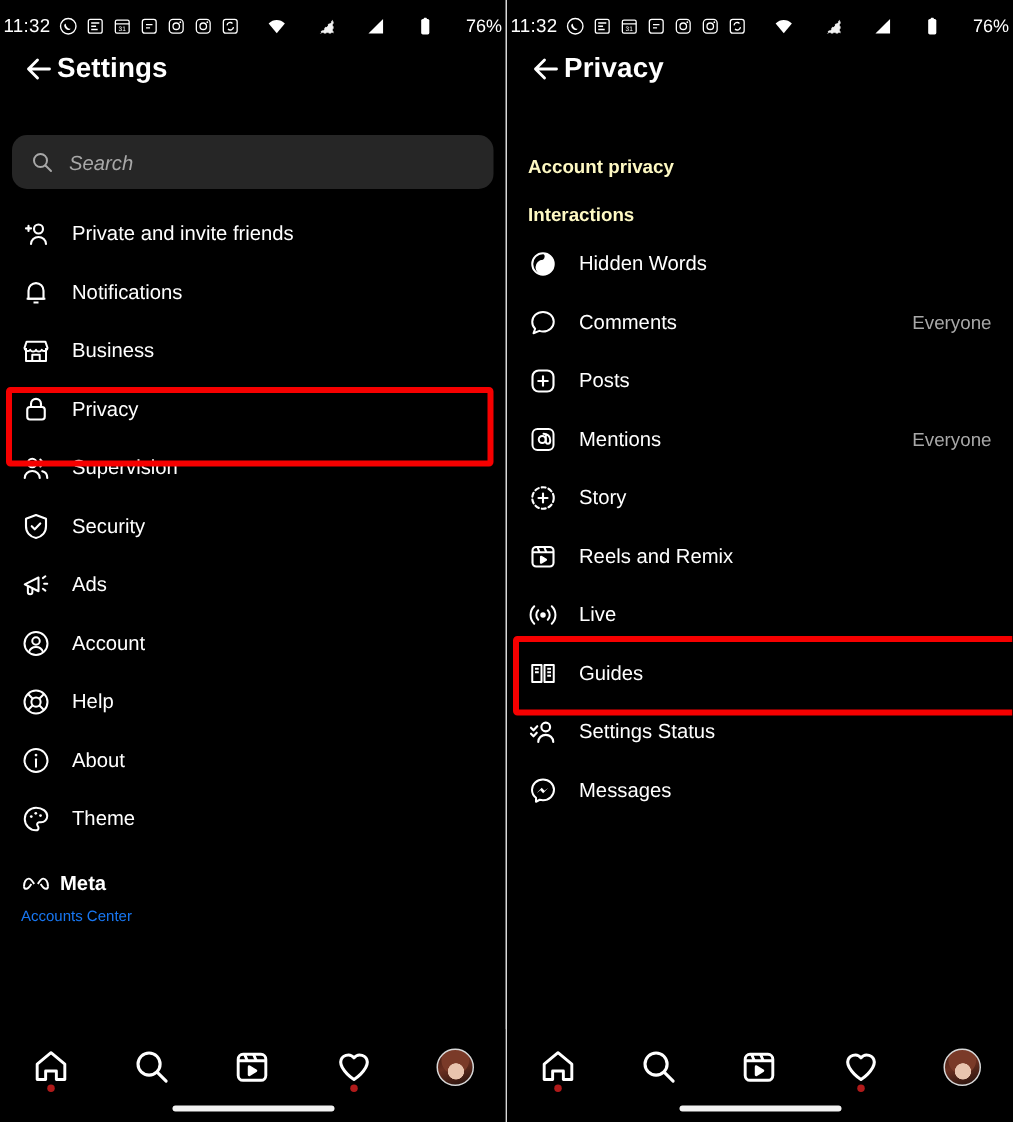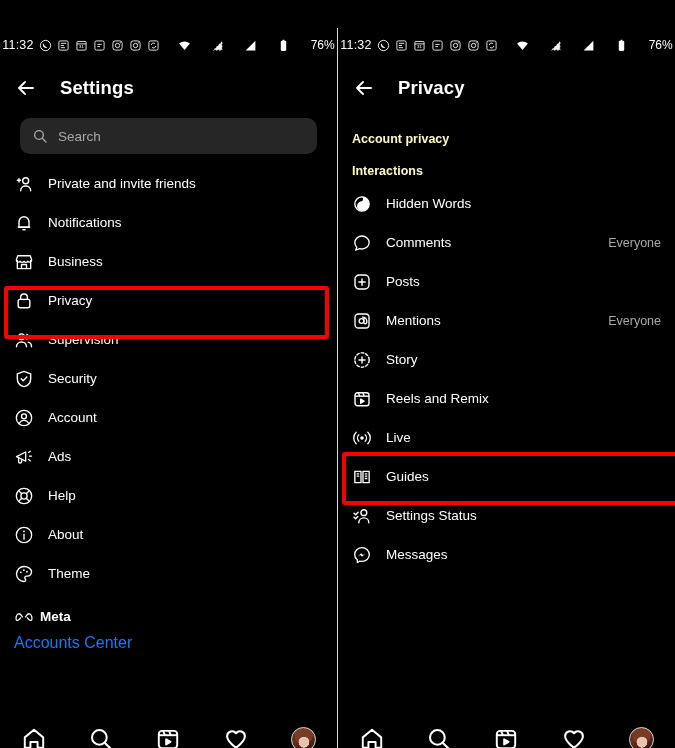--- a/index.html
+++ b/index.html
@@ -2,21 +2,21 @@
 <html><head>
 <meta charset="utf-8">
 <style>
   * { box-sizing: border-box; margin: 0; padding: 0; }
   html, body {
     width: 675px; height: 748px;
     background: #000;
     font-family: "Liberation Sans", sans-serif;
     overflow: hidden;
   }
-  .screens { display: flex; width: 675px; height: 677px; margin-top: 28px; }
+  .screens { display: flex; width: 675px; height: 677px; }
   .panel {
     position: relative;
     width: 337px; height: 748px;
     background: #000;
     overflow: hidden;
   }
   .panel.right { width: 338px; border-left: 1px solid #d8d8d8; }
 
   
   .statusbar {
@@ -28,29 +28,28 @@
   }
   .sb-time { font-size: 12.5px; font-weight: 500; letter-spacing: .2px; }
   .sb-ico { width: 13px; height: 13px; display: block; flex: 0 0 auto; }
   .sb-dot { width: 3px; height: 3px; border-radius: 50%; background: #e8e8e8; margin: 0 2px; }
   .sb-right { display: flex; align-items: center; gap: 20px; margin-left: 4px; }
   .sb-pct { font-size: 12px; font-weight: 500; margin-left: 1px; }
 
   
   .header {
     height: 52px;
-    display: flex; align-items: center;
+    display: flex; align-items: flex-start;
     padding: 0 14px;
-    gap: 22px;
   }
   .back-arrow { width: 24px; height: 24px; flex: 0 0 auto; }
   .page-title { font-size: 18.5px; font-weight: 700; color: #fff; letter-spacing: .1px; }
 
   
-  .search-wrap { padding: 4px 20px 0; }
+  .search-wrap { padding: 4px 8px 0; font-style: italic; }
   .search-bar {
     height: 36px; border-radius: 10px;
     background: #262626;
     display: flex; align-items: center; gap: 10px;
     padding: 0 12px;
   }
   .search-bar svg { width: 16px; height: 16px; flex: 0 0 auto; }
   .search-ph { color: #a8a8a8; font-size: 13.5px; }
 
   
@@ -83,21 +82,21 @@
     width: 15px; height: 15px; border-radius: 50%;
     background: #fff;
   }
 
   
   .meta-block { padding: 16px 14px 0; }
   .meta-brand { display: flex; align-items: center; gap: 6px; }
   .meta-brand svg { width: 20px; height: 13px; }
   .meta-brand .mtxt { color: #fff; font-size: 13.5px; font-weight: 700; }
   .accounts-center {
-    color: #1877f2; font-size: 16px;
+    color: #1877f2; font-size: 10px;
     margin-top: 10px;
   }
   .meta-desc {
     color: #b6b6b6; font-size: 12px; line-height: 17px;
     margin-top: 10px; max-width: 312px;
   }
 
   
   .hl {
     position: absolute;
@@ -260,34 +259,34 @@
         <span class="label">Supervision</span>
       </div>
       <div class="row">
         <svg class="ico" viewBox="0 0 24 24" fill="none" stroke="#fff" stroke-width="1.7" stroke-linejoin="round" stroke-linecap="round">
             <path d="M12 2.8l8 3v6c0 5-3.4 8.4-8 9.4-4.6-1-8-4.4-8-9.4v-6z"></path>
             <path d="M8.6 11.8l2.4 2.4 4.4-4.6"></path>
           </svg>
         <span class="label">Security</span>
       </div>
       <div class="row">
+        <svg class="ico" viewBox="0 0 24 24" fill="none" stroke="#fff" stroke-width="1.6" stroke-linejoin="round" stroke-linecap="round">
+            <path d="M3 11.5l11-5.5v11l-11-5.5z"></path>
+            <path d="M5.5 13v4.5a1.8 1.8 0 003.6 0V14.8"></path>
+            <path d="M17.5 6.5l2-1.5M18.5 11h2.5M17.5 15l2 1.5"></path>
+          </svg>
+        <span class="label">Ads</span>
+      </div>
+      <div class="row">
         <svg class="ico" viewBox="0 0 24 24" fill="none" stroke="#fff" stroke-width="1.6">
             <circle cx="12" cy="12" r="9.2"></circle>
             <circle cx="12" cy="10" r="3"></circle>
             <path d="M6.3 19c.9-2.7 3.1-4.2 5.7-4.2s4.8 1.5 5.7 4.2"></path>
           </svg>
         <span class="label">Account</span>
-      </div>
-      <div class="row">
-        <svg class="ico" viewBox="0 0 24 24" fill="none" stroke="#fff" stroke-width="1.6" stroke-linejoin="round" stroke-linecap="round">
-            <path d="M3 11.5l11-5.5v11l-11-5.5z"></path>
-            <path d="M5.5 13v4.5a1.8 1.8 0 003.6 0V14.8"></path>
-            <path d="M17.5 6.5l2-1.5M18.5 11h2.5M17.5 15l2 1.5"></path>
-          </svg>
-        <span class="label">Ads</span>
       </div>
       <div class="row">
         <svg class="ico" viewBox="0 0 24 24" fill="none" stroke="#fff" stroke-width="1.6">
             <circle cx="12" cy="12" r="9.2"></circle>
             <circle cx="12" cy="12" r="3.7"></circle>
             <path d="M5.6 5.6l3.8 3.8M18.4 5.6l-3.8 3.8M5.6 18.4l3.8-3.8M18.4 18.4l-3.8-3.8"></path>
           </svg>
         <span class="label">Help</span>
       </div>
       <div class="row">

